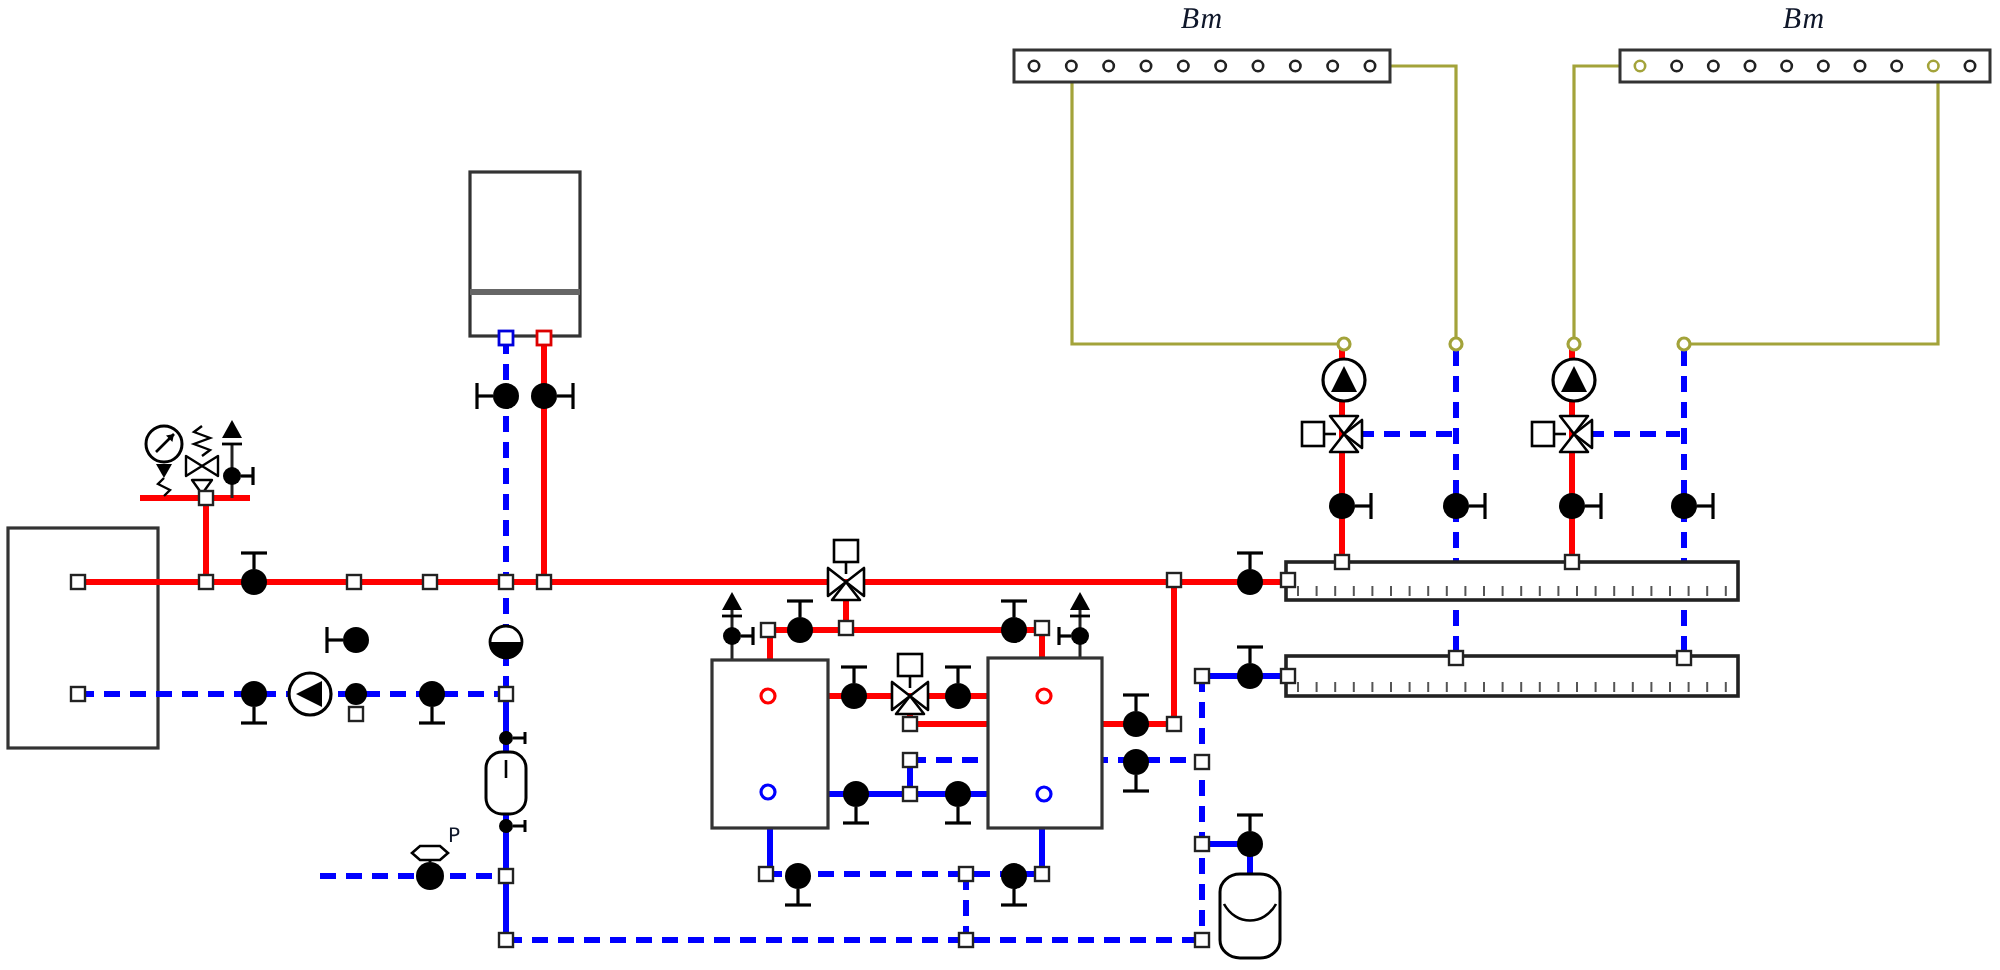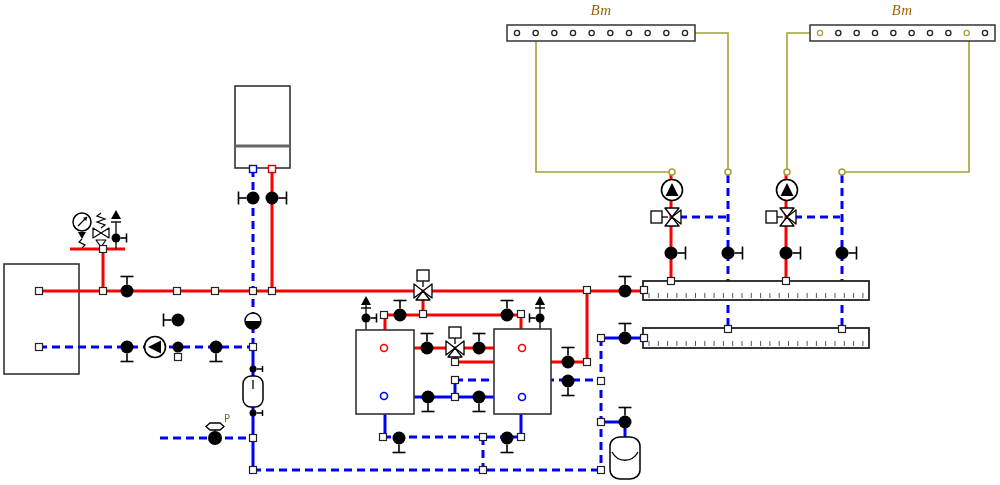--- a/index.html
+++ b/index.html
@@ -1,20 +1,20 @@
 <!DOCTYPE html>
 <html><head>
 <meta charset="utf-8">
 <style>
   html,body{margin:0;padding:0;background:#fff;}
   #stage{position:relative;width:1000px;height:485px;background:#fff;overflow:hidden;
          font-family:"DejaVu Sans",sans-serif;}
   #stage svg{position:absolute;left:0;top:0;}
   .lbl{position:absolute;text-align:center;font:italic 15px "Liberation Serif","DejaVu Serif",serif;
-       color:#a16207;letter-spacing:.5px;}
+       color:#0f172a;letter-spacing:.5px;}
   .lbl.small{font:10px "DejaVu Sans",sans-serif;font-style:normal;}
 </style>
 </head>
 <body>
 
 <div id="stage">
   <svg id="schematic" width="1000" height="485" viewBox="0 0 1000 485">
       <g>
         <rect x="4" y="264" width="75" height="110" fill="#fff" stroke="#333333" stroke-width="1.6"></rect>
       </g>

